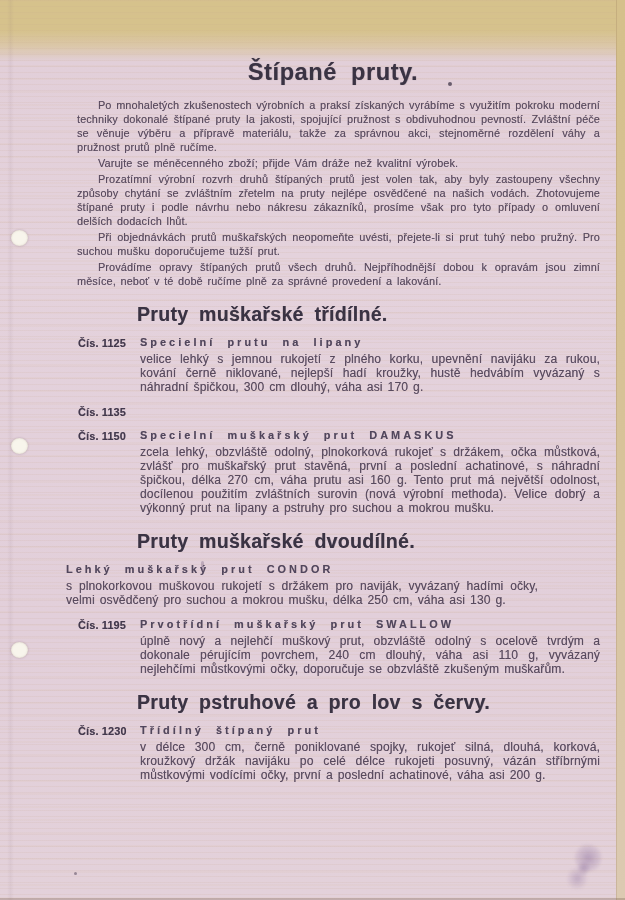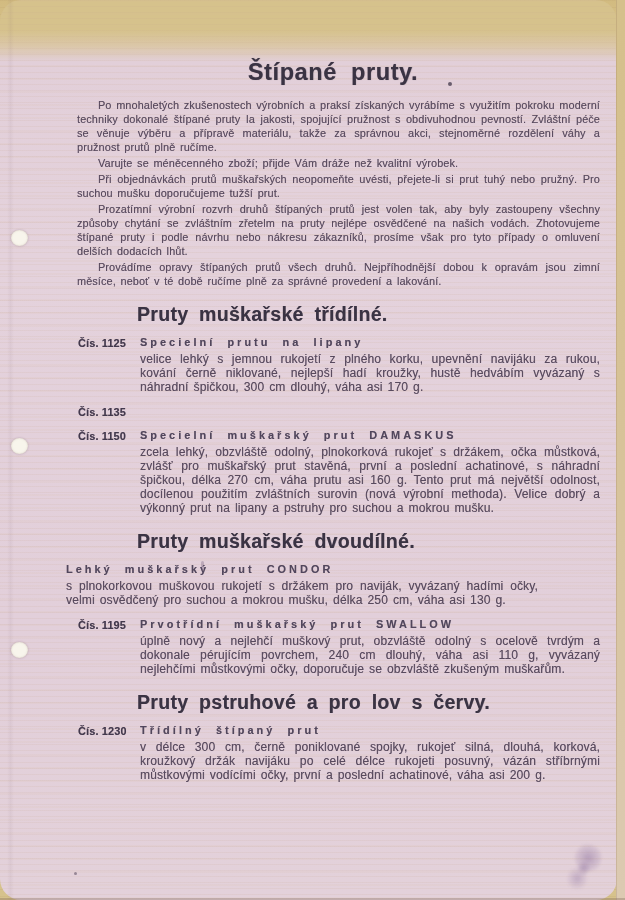--- a/index.html
+++ b/index.html
@@ -15,21 +15,20 @@
       repeating-linear-gradient(180deg, rgba(186,158,108,0.18) 0 1.5px, rgba(255,255,255,0) 1.5px 7px),
       linear-gradient(180deg,#d2bb80 0,#d6c28c 40px,#d6c28c 100%);
   }
   
   .paper{
     position:absolute;top:0;left:0;right:8px;bottom:0;
     background:
       repeating-linear-gradient(180deg, rgba(198,166,140,0.13) 0 1.5px, rgba(255,255,255,0) 1.5px 6px),
       repeating-linear-gradient(180deg, rgba(214,184,152,0.10) 0 2px, rgba(255,255,255,0) 2px 13px),
       linear-gradient(180deg,#d6c28c 0px,#d6c28c 30px,#dbc7a9 46px,#e2cfd9 62px,#e4d2dc 260px,#e2cfda 620px,#e3d1da 100%);
-    border-radius: 21px;
   }
   
   .right-strip{
     position:absolute;top:0;right:0;width:8px;height:900px;
     border-left:1px solid rgba(140,110,80,0.22);
     background:linear-gradient(180deg,#d5c08b 0,#d7c297 45%,#dccab2 100%);
   }
   .crease{
     position:absolute;left:7px;top:0;width:7px;height:100%;
     background:linear-gradient(90deg, rgba(255,255,255,0), rgba(118,92,104,0.07), rgba(255,255,255,0));
@@ -117,22 +116,22 @@
 
 <div class="paper">
   <div class="crease"></div>
 
   <div class="content">
     <h1>Štípané pruty.</h1>
 
     <div class="intro">
       <p>Po mnohaletých zkušenostech výrobních a praksí získaných vyrábíme s využitím pokroku moderní techniky dokonalé štípané pruty Ia jakosti, spojující pružnost s obdivuhodnou pevností. Zvláštní péče se věnuje výběru a přípravě materiálu, takže za správnou akci, stejnoměrné rozdělení váhy a pružnost prutů plně ručíme.</p>
       <p>Varujte se méněcenného zboží; přijde Vám dráže než kvalitní výrobek.</p>
+      <p>Prozatímní výrobní rozvrh druhů štípaných prutů jest volen tak, aby byly zastoupeny všechny způsoby chytání se zvláštním zřetelm na pruty nejlépe osvědčené na našich vodách. Zhotovujeme štípané pruty i podle návrhu nebo nákresu zákazníků, prosíme však pro tyto případy o omluvení delších dodacích lhůt.</p>
       <p>Při objednávkách prutů muškařských neopomeňte uvésti, přejete-li si prut tuhý nebo pružný. Pro suchou mušku doporučujeme tužší prut.</p>
-      <p>Prozatímní výrobní rozvrh druhů štípaných prutů jest volen tak, aby byly zastoupeny všechny způsoby chytání se zvláštním zřetelm na pruty nejlépe osvědčené na našich vodách. Zhotovujeme štípané pruty i podle návrhu nebo nákresu zákazníků, prosíme však pro tyto případy o omluvení delších dodacích lhůt.</p>
       <p>Provádíme opravy štípaných prutů všech druhů. Nejpříhodnější dobou k opravám jsou zimní měsíce, neboť v té době ručíme plně za správné provedení a lakování.</p>
     </div>
 
     <section>
       <h2>Pruty muškařské třídílné.</h2>
 
       <div class="item">
         <div class="item-num">Čís. 1125</div>
         <div class="item-body">
           <div class="item-name">Specielní prutu na lipany</div>

